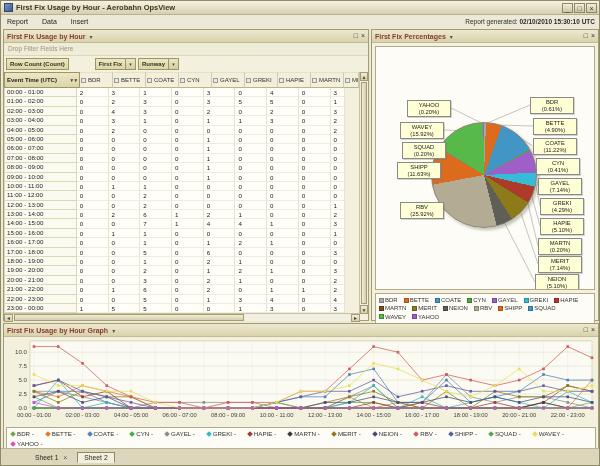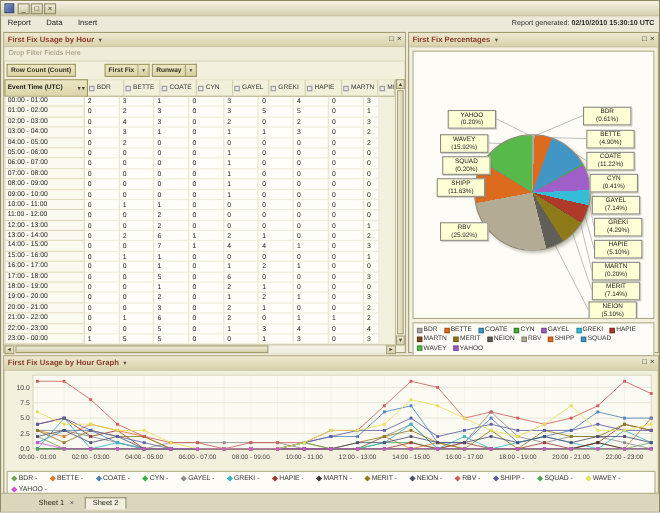--- a/index.html
+++ b/index.html
@@ -104,20 +104,21 @@
   .sheet-tab .tab-close { font-size:6.5px; margin-left:5px; color:#555; }
   .sheet-tab.selected { background:#f2efe0; border:1px solid #8f8a66; border-bottom-color:#f2efe0; }
 </style>
 </head>
 <body>
 
 <div class="window">
 
   <div class="titlebar">
     <span class="app-icon"></span>
+    <span class="title-text">First Fix Usage by Hour - Aerobahn OpsView</span>
     <span class="win-btns">
       <span class="win-btn">_</span>
       <span class="win-btn">□</span>
       <span class="win-btn">×</span>
     </span>
   </div>
 
   <div class="menubar">
     <span class="menu-item">Report</span>
     <span class="menu-item">Data</span>

